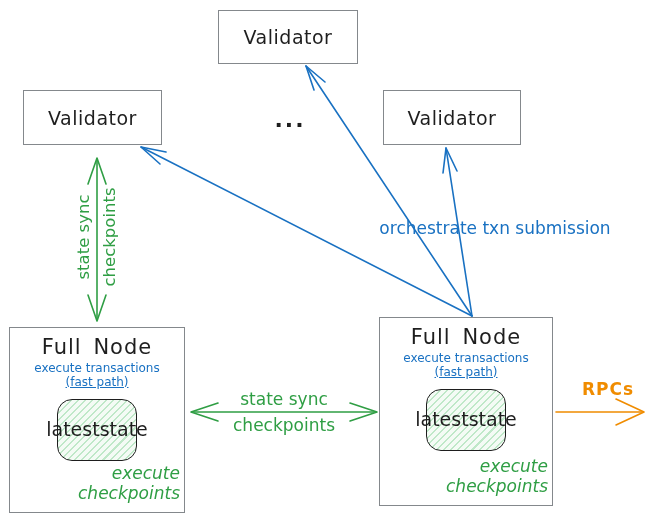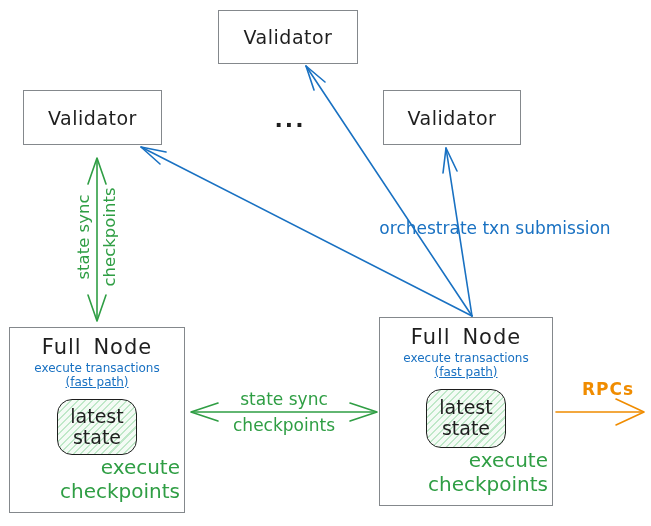--- a/index.html
+++ b/index.html
@@ -19,26 +19,26 @@
 
   .box{position:absolute; background:#fff; border:1.6px solid var(--box-border); z-index:2;}
   .validator{display:flex; align-items:center; justify-content:center;
     font-size:19px; letter-spacing:0.5px; color:var(--text);}
   .fullnode{display:flex; flex-direction:column; align-items:center;
     text-align:right; padding:7px 4px 9px;}
   .fn-title{font-size:21px; letter-spacing:1px; color:var(--text); word-spacing:4px;}
   .fn-blue{font-size:12px; line-height:1.15; color:var(--blue); margin-top:3px;}
   .fn-blue + .fn-blue{margin-top:0;text-decoration:underline;}
   .state-box{margin-top:9px; width:80px; height:62px; border:1.6px solid var(--text);
-    border-radius:15px; display:flex; flex-direction:column; align-items:center;
+    border-radius:15px; display:flex; flex-direction:row; align-items:center;
     justify-content:center; font-size:19px; line-height:1.1; color:var(--text);
     background:repeating-linear-gradient(135deg,
       var(--state-bg) 0px, var(--state-bg) 3.5px,
       var(--state-hatch) 3.5px, var(--state-hatch) 5px);}
-  .fn-green{margin-top:auto; font-size:20px; color:var(--green);}
+  .fn-green{margin-top:auto; font-size:17px; color:var(--green);font-style:italic;}
 
   .lab{position:absolute; z-index:3; white-space:nowrap;
     transform:translate(-50%,-50%); text-align:center;}
   .lab-ellipsis{font-size:22px; font-weight:bold; letter-spacing:2px; color:var(--text);}
   .lab-orchestrate{color:var(--blue); font-size:17px;}
   .lab-rpcs{color:var(--orange); font-size:17px; font-weight:600; letter-spacing:1px;}
   .lab-mid{color:var(--green); font-size:17px; line-height:1.55;}
   .lab-vert{color:var(--green); font-size:16.5px; line-height:1.55;
     transform:translate(-50%,-50%) rotate(-90deg);}
   .lab span{display:block;}

